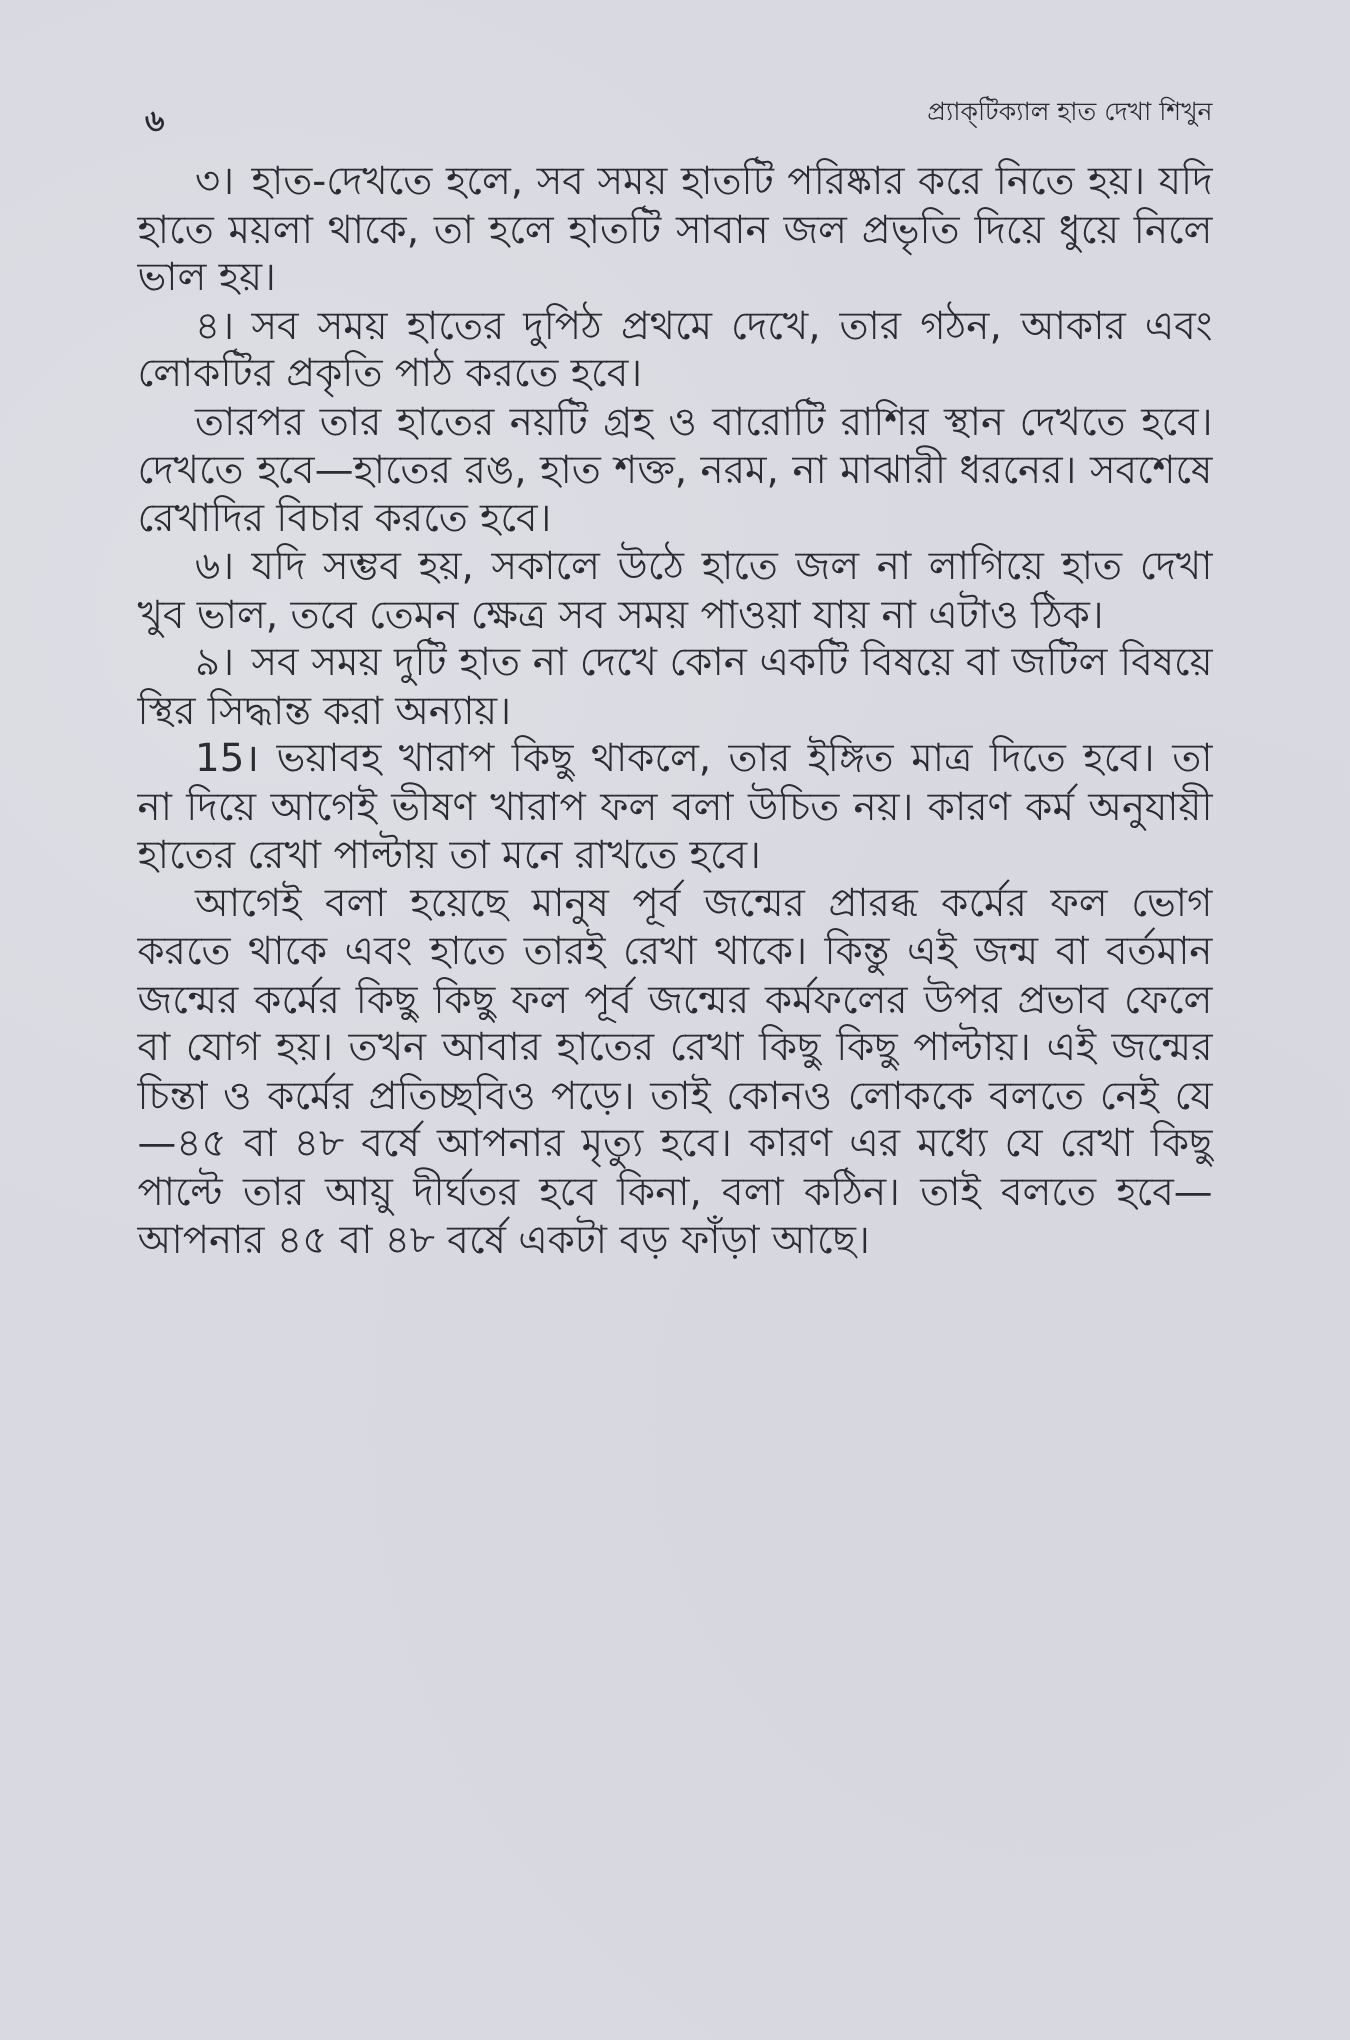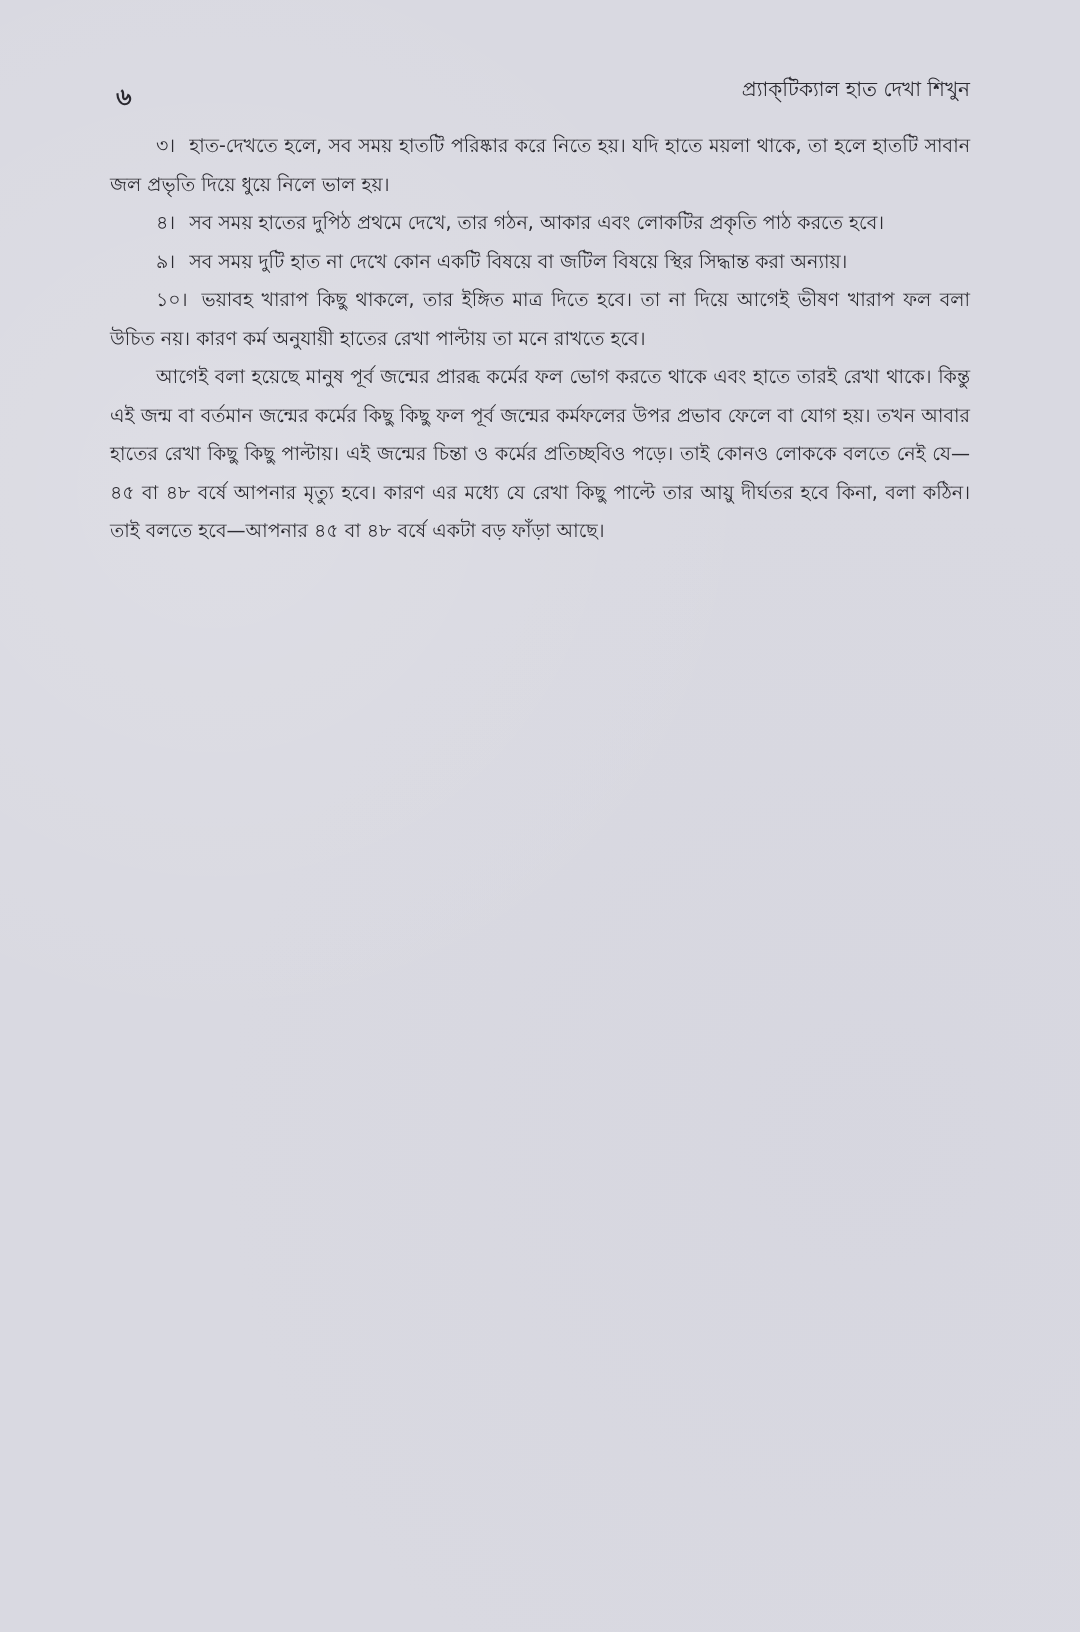--- a/index.html
+++ b/index.html
@@ -47,21 +47,21 @@
       text-align: right;
       font-size: 20px;
       color: #2a2930;
       top: 0;
     }
     .body-text {
       position: absolute;
       top: 126px;
       left: 110px;
       width: 860px;
-      font-size: 19px;
+      font-size: 31px;
       line-height: 38.5px;
       text-align: justify;
       color: #2c2b31;
     }
     .para {
       margin: 0;
       text-indent: 46px;
     }
     .para .num {
       margin-right: 14px;
@@ -73,18 +73,20 @@
 <div class="page">
 
   <div class="header">
     <span class="page-number">৬</span>
     <div class="running-title">প্র্যাক্‌টিক্যাল হাত দেখা শিখুন</div>
   </div>
 
   <div class="body-text">
     <p class="para"><span class="num">৩।</span><span>হাত-দেখতে হলে, সব সময় হাতটি পরিষ্কার করে নিতে হয়। যদি হাতে ময়লা থাকে, তা হলে হাতটি সাবান জল প্রভৃতি দিয়ে ধুয়ে নিলে ভাল হয়।</span></p>
     <p class="para"><span class="num">৪।</span><span>সব সময় হাতের দুপিঠ প্রথমে দেখে, তার গঠন, আকার এবং লোকটির প্রকৃতি পাঠ করতে হবে।</span></p>
+    <p class="para"><span>তারপর তার হাতের নয়টি গ্রহ ও বারোটি রাশির স্থান দেখতে হবে। দেখতে হবে—হাতের রঙ, হাত শক্ত, নরম, না মাঝারী ধরনের। সবশেষে রেখাদির বিচার করতে হবে।</span></p>
+    <p class="para"><span class="num">৬।</span><span>যদি সম্ভব হয়, সকালে উঠে হাতে জল না লাগিয়ে হাত দেখা খুব ভাল, তবে তেমন ক্ষেত্র সব সময় পাওয়া যায় না এটাও ঠিক।</span></p>
     <p class="para"><span class="num">৯।</span><span>সব সময় দুটি হাত না দেখে কোন একটি বিষয়ে বা জটিল বিষয়ে স্থির সিদ্ধান্ত করা অন্যায়।</span></p>
-    <p class="para"><span class="num">১০।</span><span>ভয়াবহ খারাপ কিছু থাকলে, তার ইঙ্গিত মাত্র দিতে হবে। তা না দিয়ে আগেই ভীষণ খারাপ ফল বলা উচিত নয়। কারণ কর্ম অনুযায়ী হাতের রেখা পাল্টায় তা মনে রাখতে হবে।</span></p>
+    <p class="para"><span class="num">15।</span><span>ভয়াবহ খারাপ কিছু থাকলে, তার ইঙ্গিত মাত্র দিতে হবে। তা না দিয়ে আগেই ভীষণ খারাপ ফল বলা উচিত নয়। কারণ কর্ম অনুযায়ী হাতের রেখা পাল্টায় তা মনে রাখতে হবে।</span></p>
     <p class="para"><span>আগেই বলা হয়েছে মানুষ পূর্ব জন্মের প্রারব্ধ কর্মের ফল ভোগ করতে থাকে এবং হাতে তারই রেখা থাকে। কিন্তু এই জন্ম বা বর্তমান জন্মের কর্মের কিছু কিছু ফল পূর্ব জন্মের কর্মফলের উপর প্রভাব ফেলে বা যোগ হয়। তখন আবার হাতের রেখা কিছু কিছু পাল্টায়। এই জন্মের চিন্তা ও কর্মের প্রতিচ্ছবিও পড়ে। তাই কোনও লোককে বলতে নেই যে—৪৫ বা ৪৮ বর্ষে আপনার মৃত্যু হবে। কারণ এর মধ্যে যে রেখা কিছু পাল্টে তার আয়ু দীর্ঘতর হবে কিনা, বলা কঠিন। তাই বলতে হবে—আপনার ৪৫ বা ৪৮ বর্ষে একটা বড় ফাঁড়া আছে।</span></p>
   </div>
 
 </div>
 
 </body></html>

